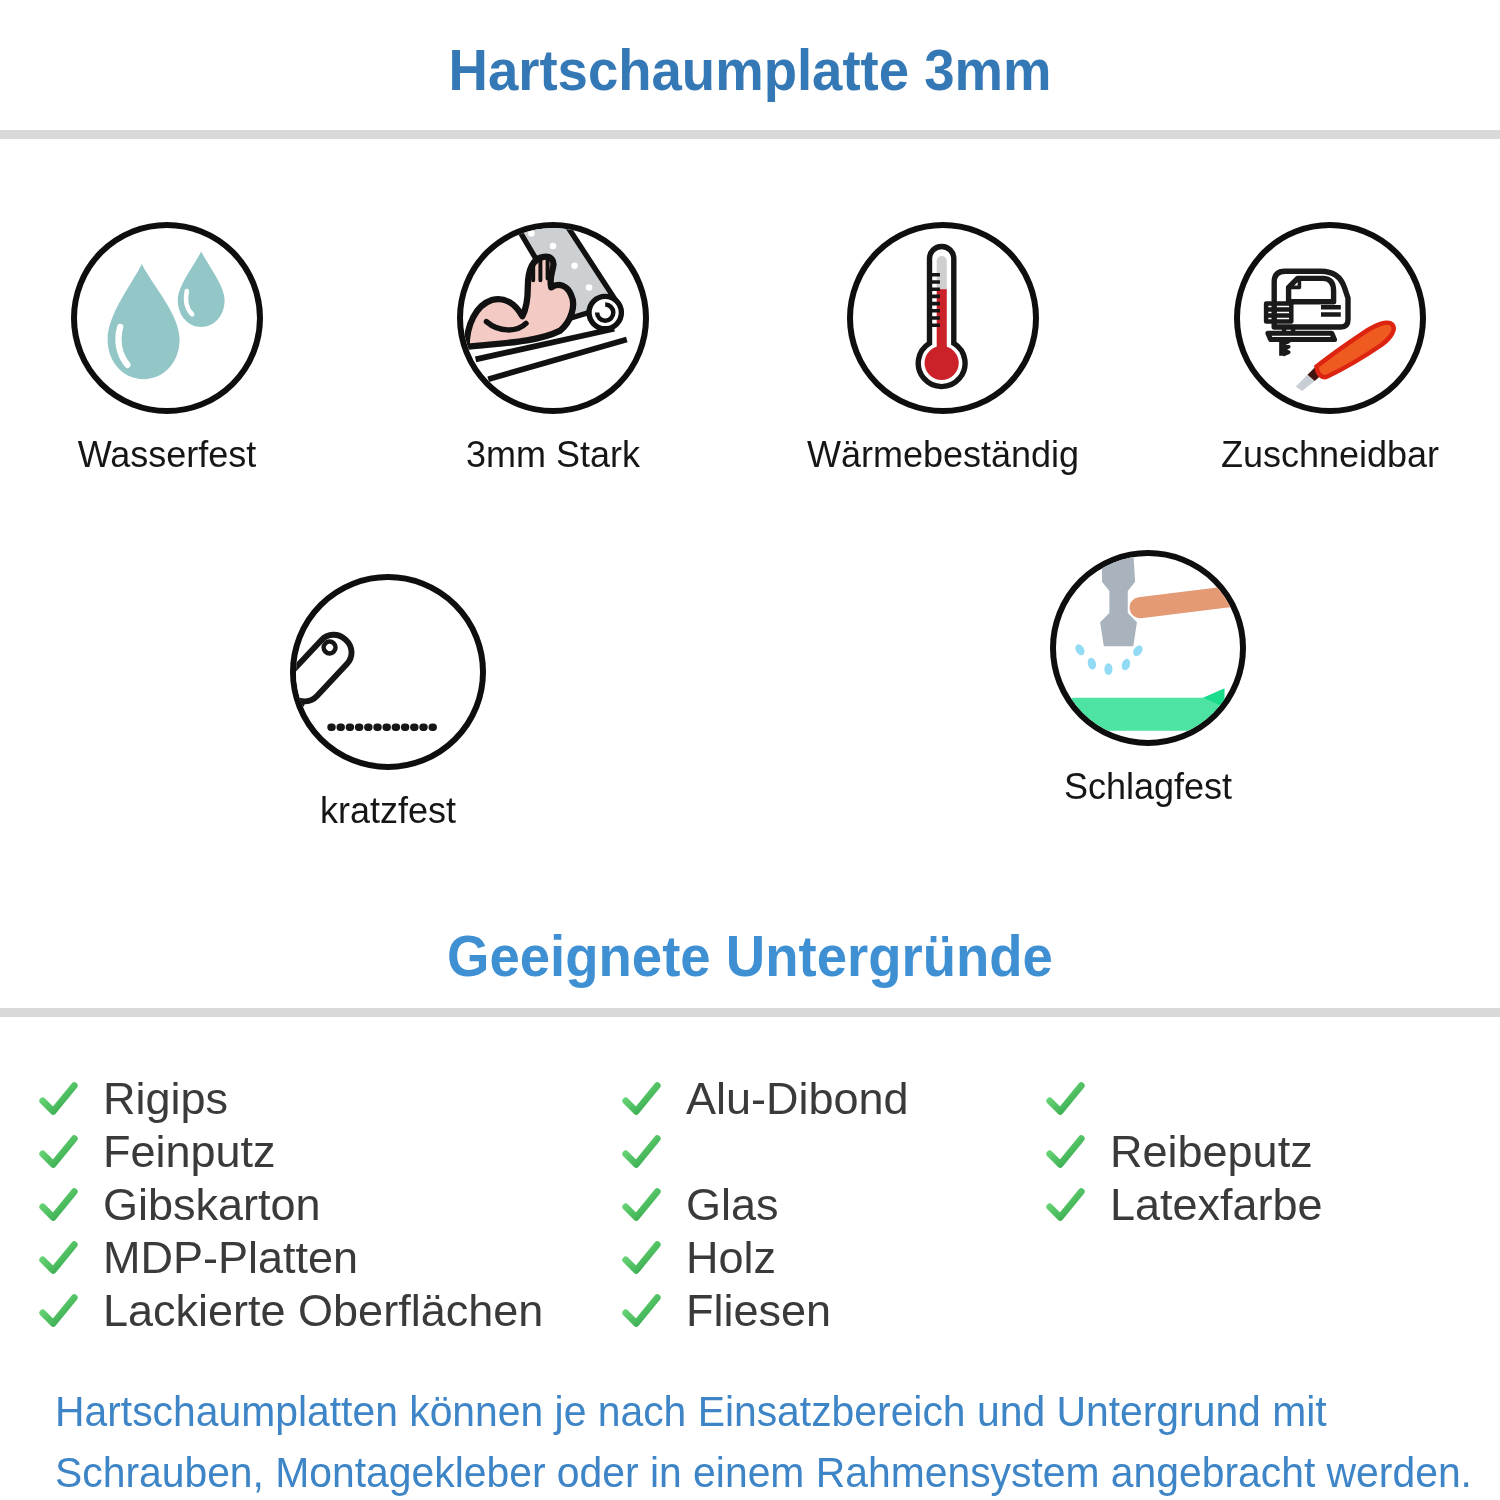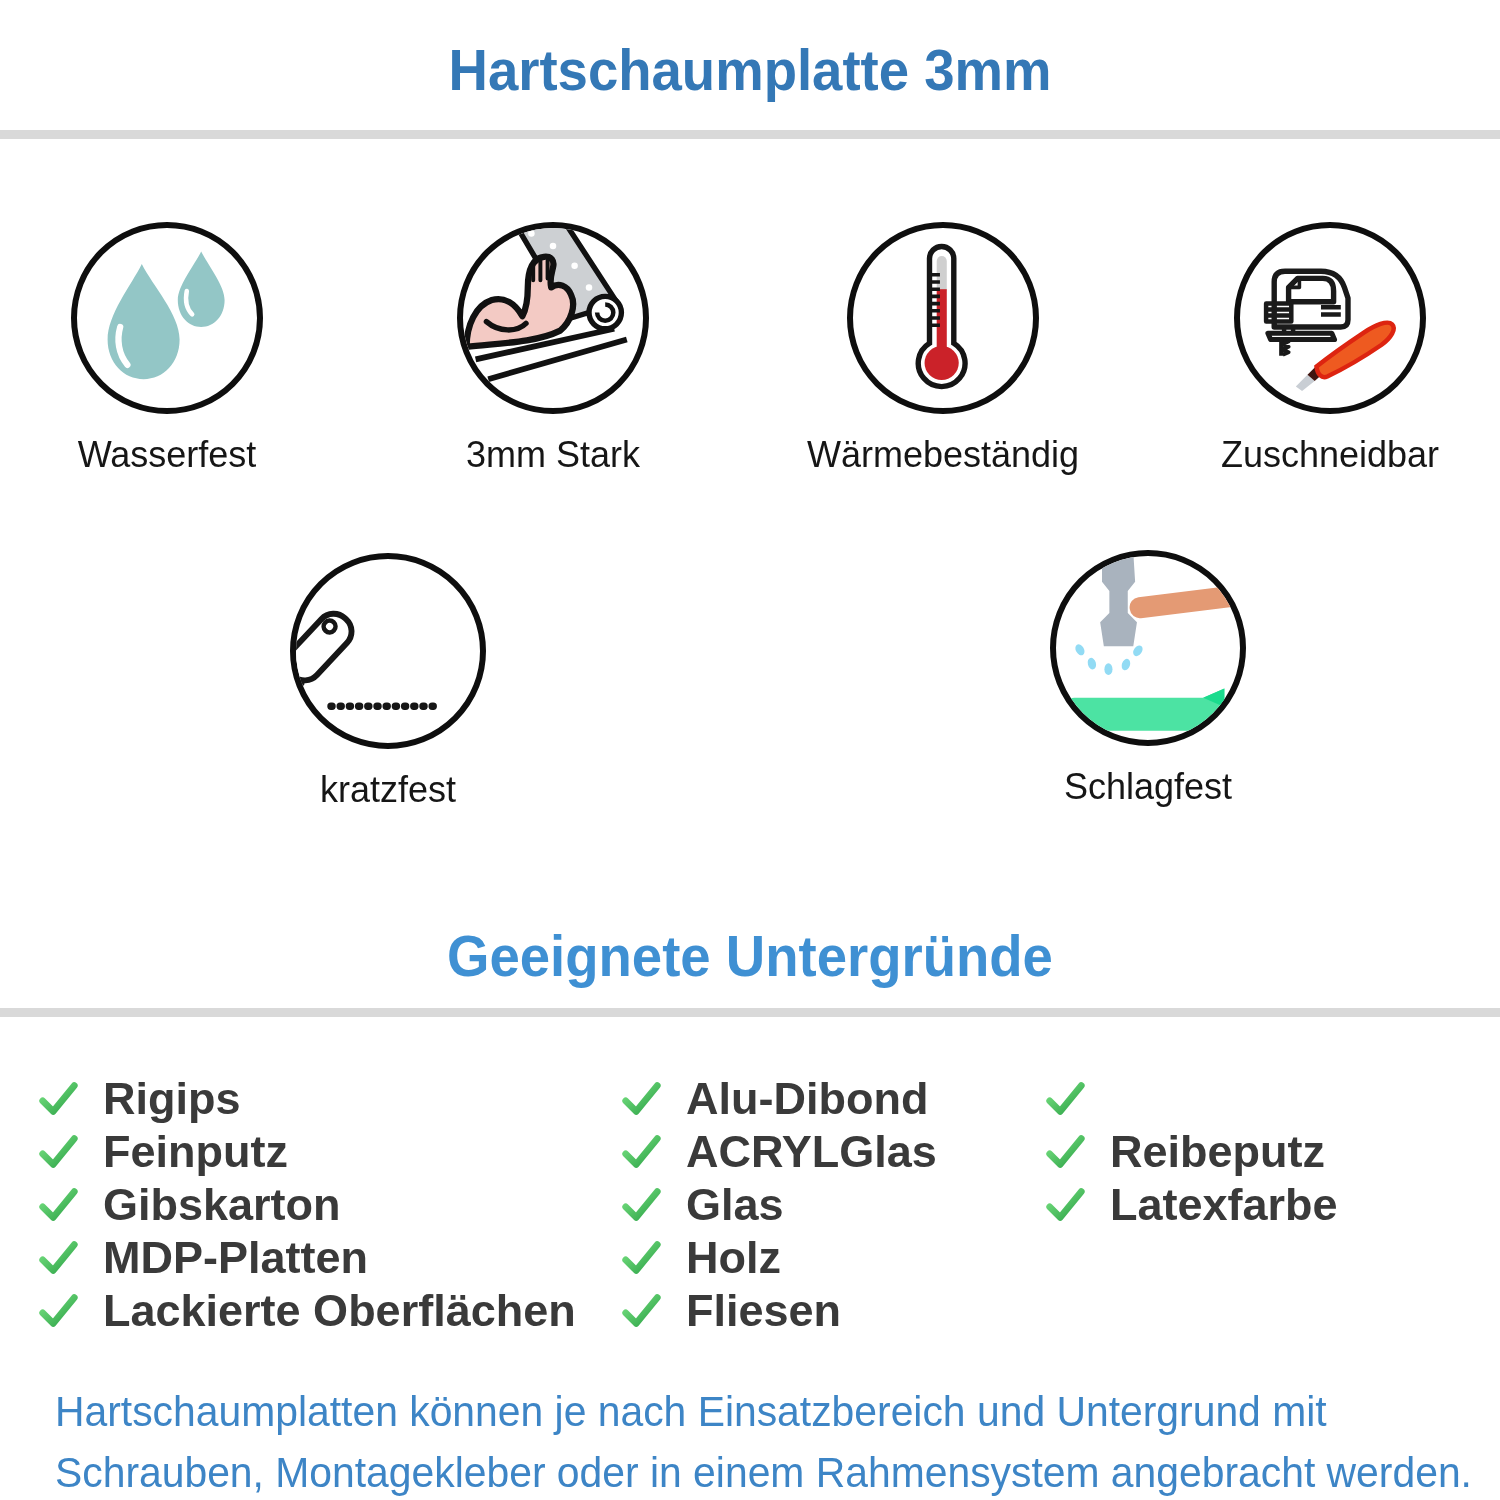--- a/index.html
+++ b/index.html
@@ -11,21 +11,21 @@
   .h1{top:36px;color:#3478b6;}
   .h2{top:922px;color:#3f90d3;}
   .divider{position:absolute;left:0;width:100%;height:9px;background:#d9d9d9;}
   .d1{top:130px;} .d2{top:1008px;}
   .feature{position:absolute;width:320px;display:flex;flex-direction:column;align-items:center;justify-content:flex-end;}
   .circle{width:192px;height:192px;box-sizing:border-box;border:6px solid #0e0e0e;
           border-radius:50%;background:#fff;overflow:hidden;}
   .row2 .circle{width:196px;height:196px;}
   .circle svg{width:100%;height:100%;display:block;}
   .feat-label{margin-top:20px;font-size:36px;color:#161616;white-space:nowrap;}
-  .col{position:absolute;top:1072px;display:flex;flex-direction:column;font-weight:bold;}
+  .col{position:absolute;top:1072px;display:flex;flex-direction:column;}
   .c1{left:35px;} .c2{left:618px;} .c3{left:1042px;}
   .li{display:flex;align-items:center;height:53px;}
   .check{width:46px;height:46px;margin-right:22px;flex:none;}
   .li-text{font-size:45px;color:#3a3a3a;white-space:nowrap;}
   .footer{position:absolute;left:55px;top:1381px;color:#3d85c6;font-size:43px;
           line-height:61px;transform:scaleX(.95);transform-origin:left top;white-space:nowrap;}
 </style>
 </head>
 <body>
 
@@ -104,21 +104,21 @@
           <path d="M27 62 v1 l-3.5 1.5 3.5 1.5 -3.5 1.5 3.5 1.5 -3.2 1.4" stroke-width="2.2"></path>
         </g>
         <polygon points="31,88 37.5,81.5 41.5,85 34.5,90.5" fill="#c9ced4"></polygon>
         <polygon points="37.5,81.5 42.5,76.5 46.5,80.5 41.5,85" fill="#401510"></polygon>
         <path d="M42.5 77 C50 71 60 64 69 58 C75 54 82 51 84.5 53.5 C87 56 84 61 78.5 65 C69 71.5 58 78 48.5 82.5 C45.5 83.8 43 81.5 42.5 77 Z" fill="#ee5a20" stroke="#dd2410" stroke-width="2.5"></path>
       </svg>
     </div>
     <div class="feat-label">Zuschneidbar</div>
   </div>
 
-  <div class="feature row2" style="left:228px;top:553px">
+  <div class="feature row2" style="left:228px;top:574px">
     <div class="circle">
       <svg viewBox="0 0 100 100">
         <g transform="translate(20 26) rotate(-47 0 0) rotate(90)" stroke="#161616" fill="#fff" stroke-linejoin="round">
           <rect x="0" y="0" width="19" height="42" rx="9" stroke-width="3.2"></rect>
           <circle cx="6" cy="9" r="3.2" stroke-width="2.5"></circle>
           <path d="M3 42 L16 42 L12.5 62 L8.5 65 Z" stroke-width="3"></path>
           <path d="M3 48 L16 45" stroke-width="2.2" fill="none"></path>
         </g>
         <line x1="19" y1="80" x2="77" y2="80" stroke="#161616" stroke-width="4" stroke-dasharray="0.6 4.4" stroke-linecap="round"></line>
       </svg>
@@ -186,21 +186,20 @@
     <div class="li">
         <svg class="check" viewBox="0 0 48 48">
           <path d="M8 26 L19 37 L41 10" stroke="url(#ckg)" stroke-width="7" fill="none" stroke-linecap="round" stroke-linejoin="round"></path>
         </svg>
         <span class="li-text">Alu-Dibond</span>
       </div>
     <div class="li">
         <svg class="check" viewBox="0 0 48 48">
           <path d="M8 26 L19 37 L41 10" stroke="url(#ckg)" stroke-width="7" fill="none" stroke-linecap="round" stroke-linejoin="round"></path>
         </svg>
-        <span class="li-text">ACRYLGlas</span>
       </div>
     <div class="li">
         <svg class="check" viewBox="0 0 48 48">
           <path d="M8 26 L19 37 L41 10" stroke="url(#ckg)" stroke-width="7" fill="none" stroke-linecap="round" stroke-linejoin="round"></path>
         </svg>
         <span class="li-text">Glas</span>
       </div>
     <div class="li">
         <svg class="check" viewBox="0 0 48 48">
           <path d="M8 26 L19 37 L41 10" stroke="url(#ckg)" stroke-width="7" fill="none" stroke-linecap="round" stroke-linejoin="round"></path>

